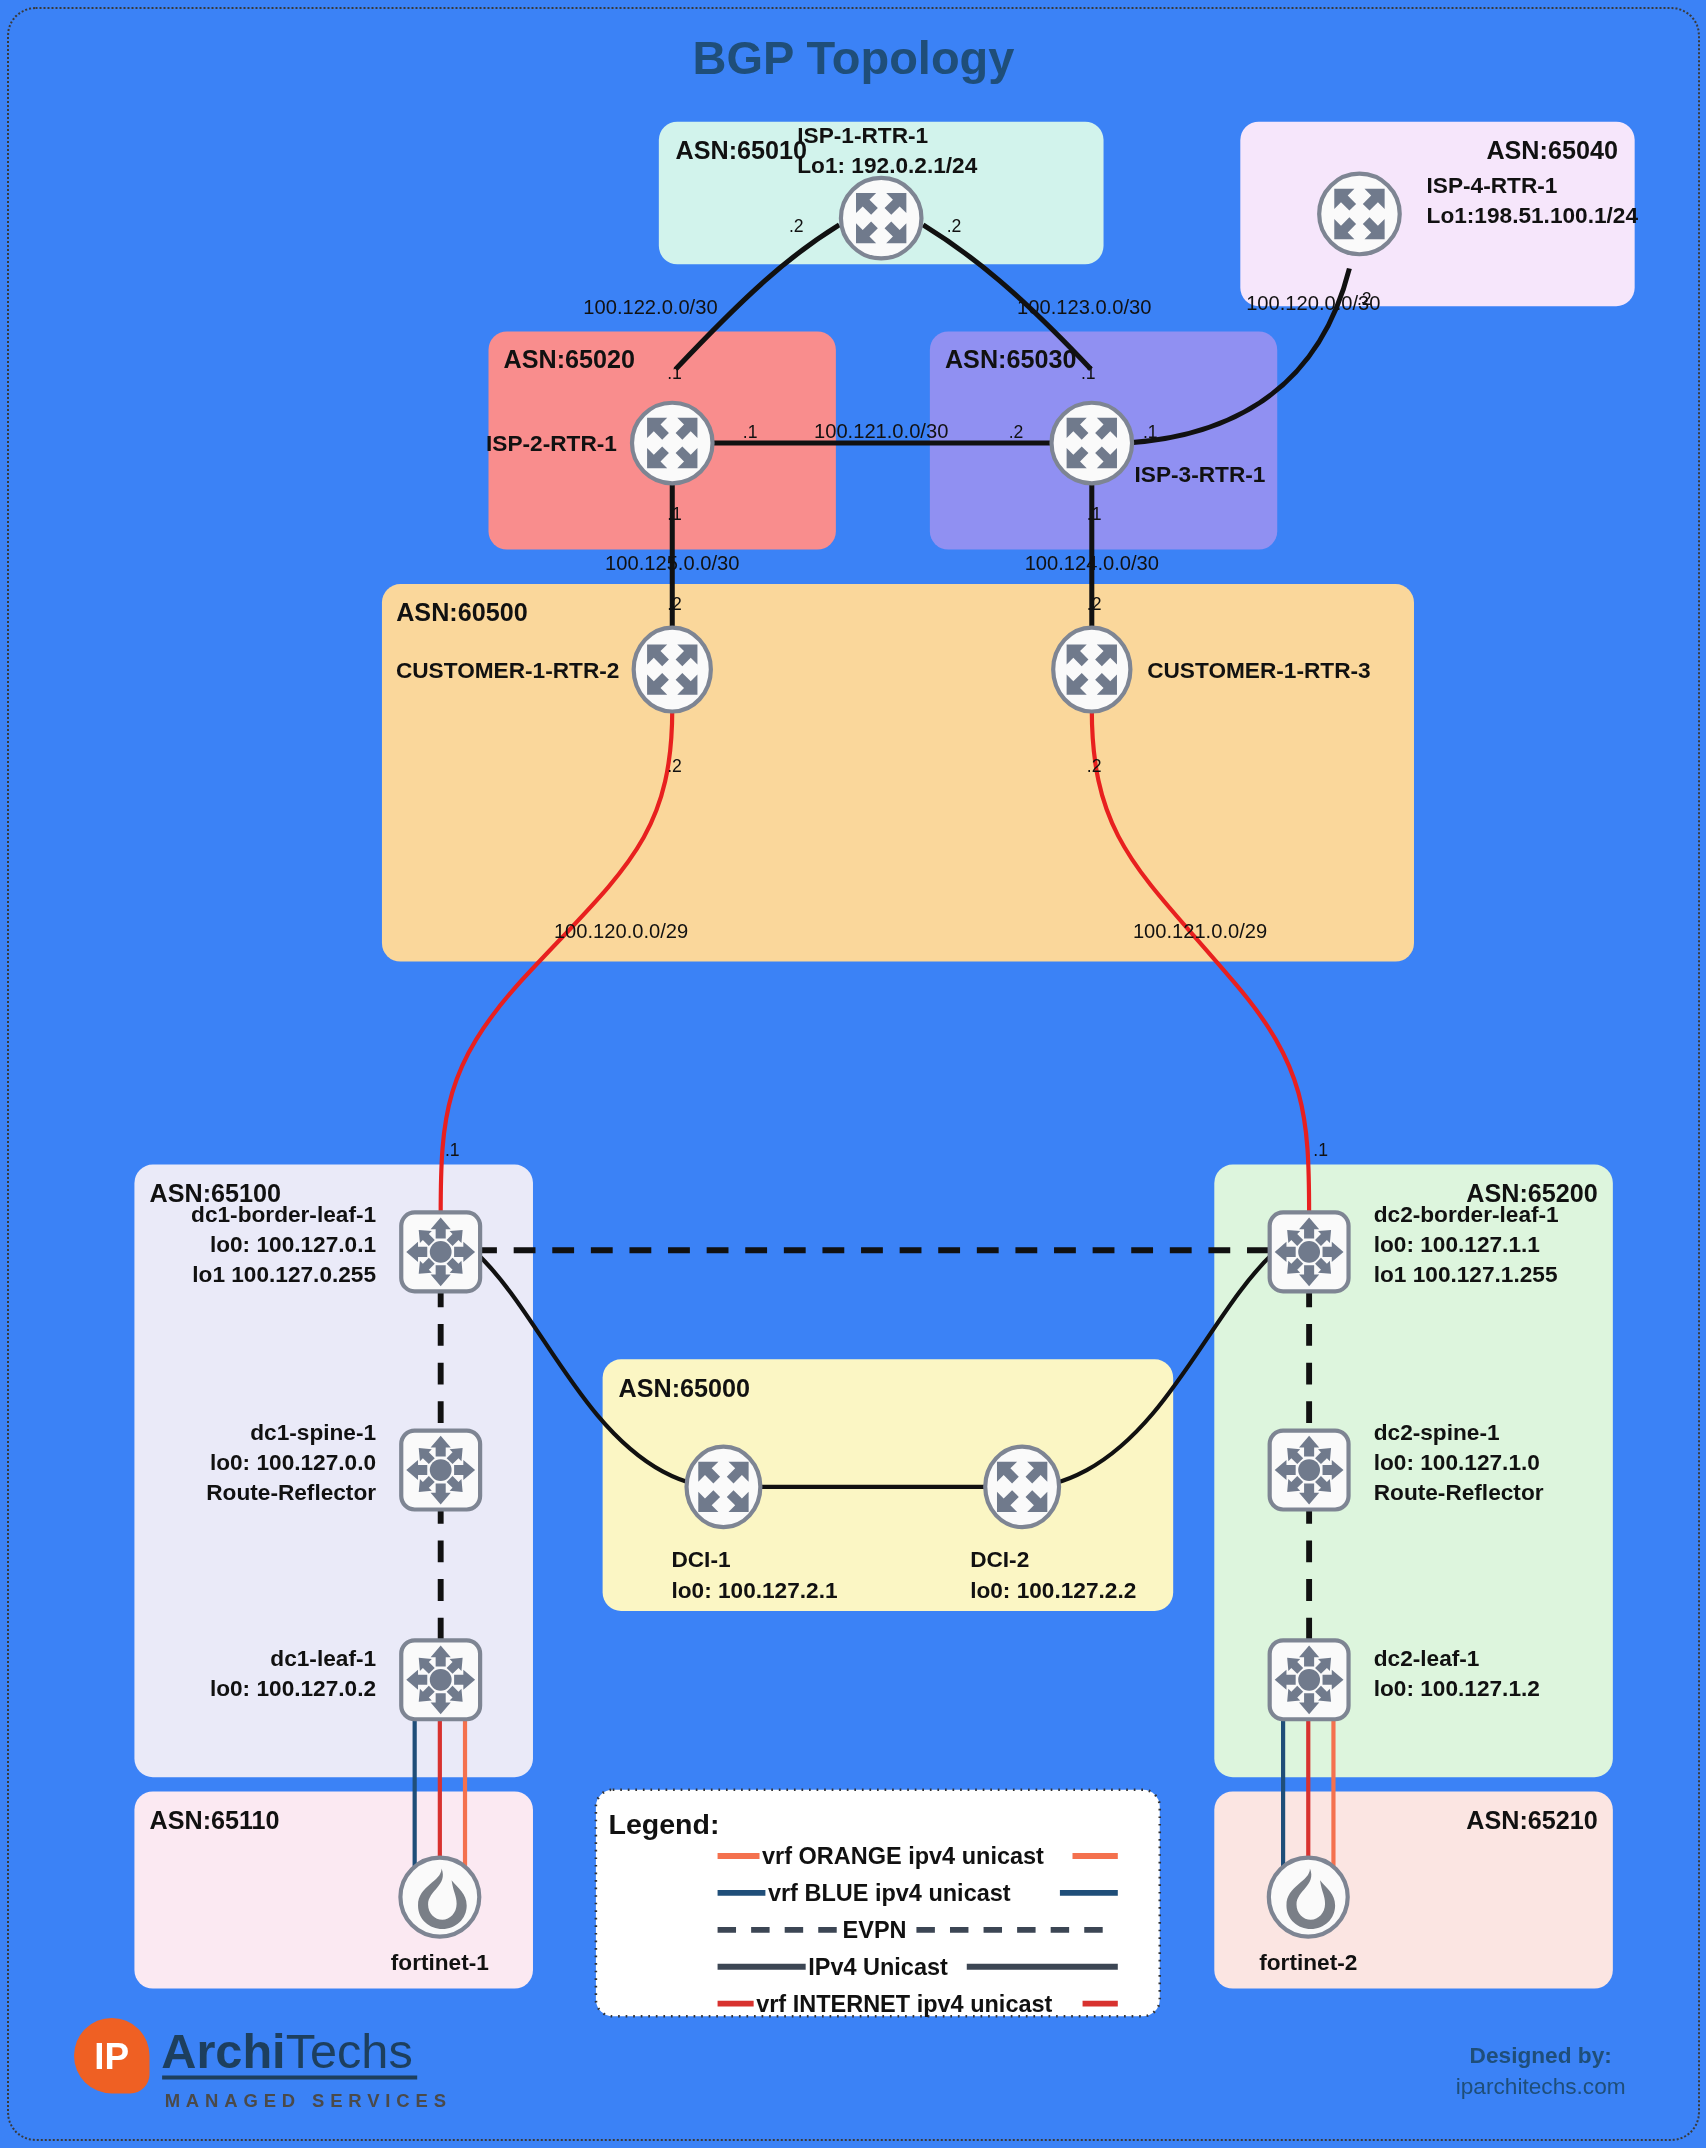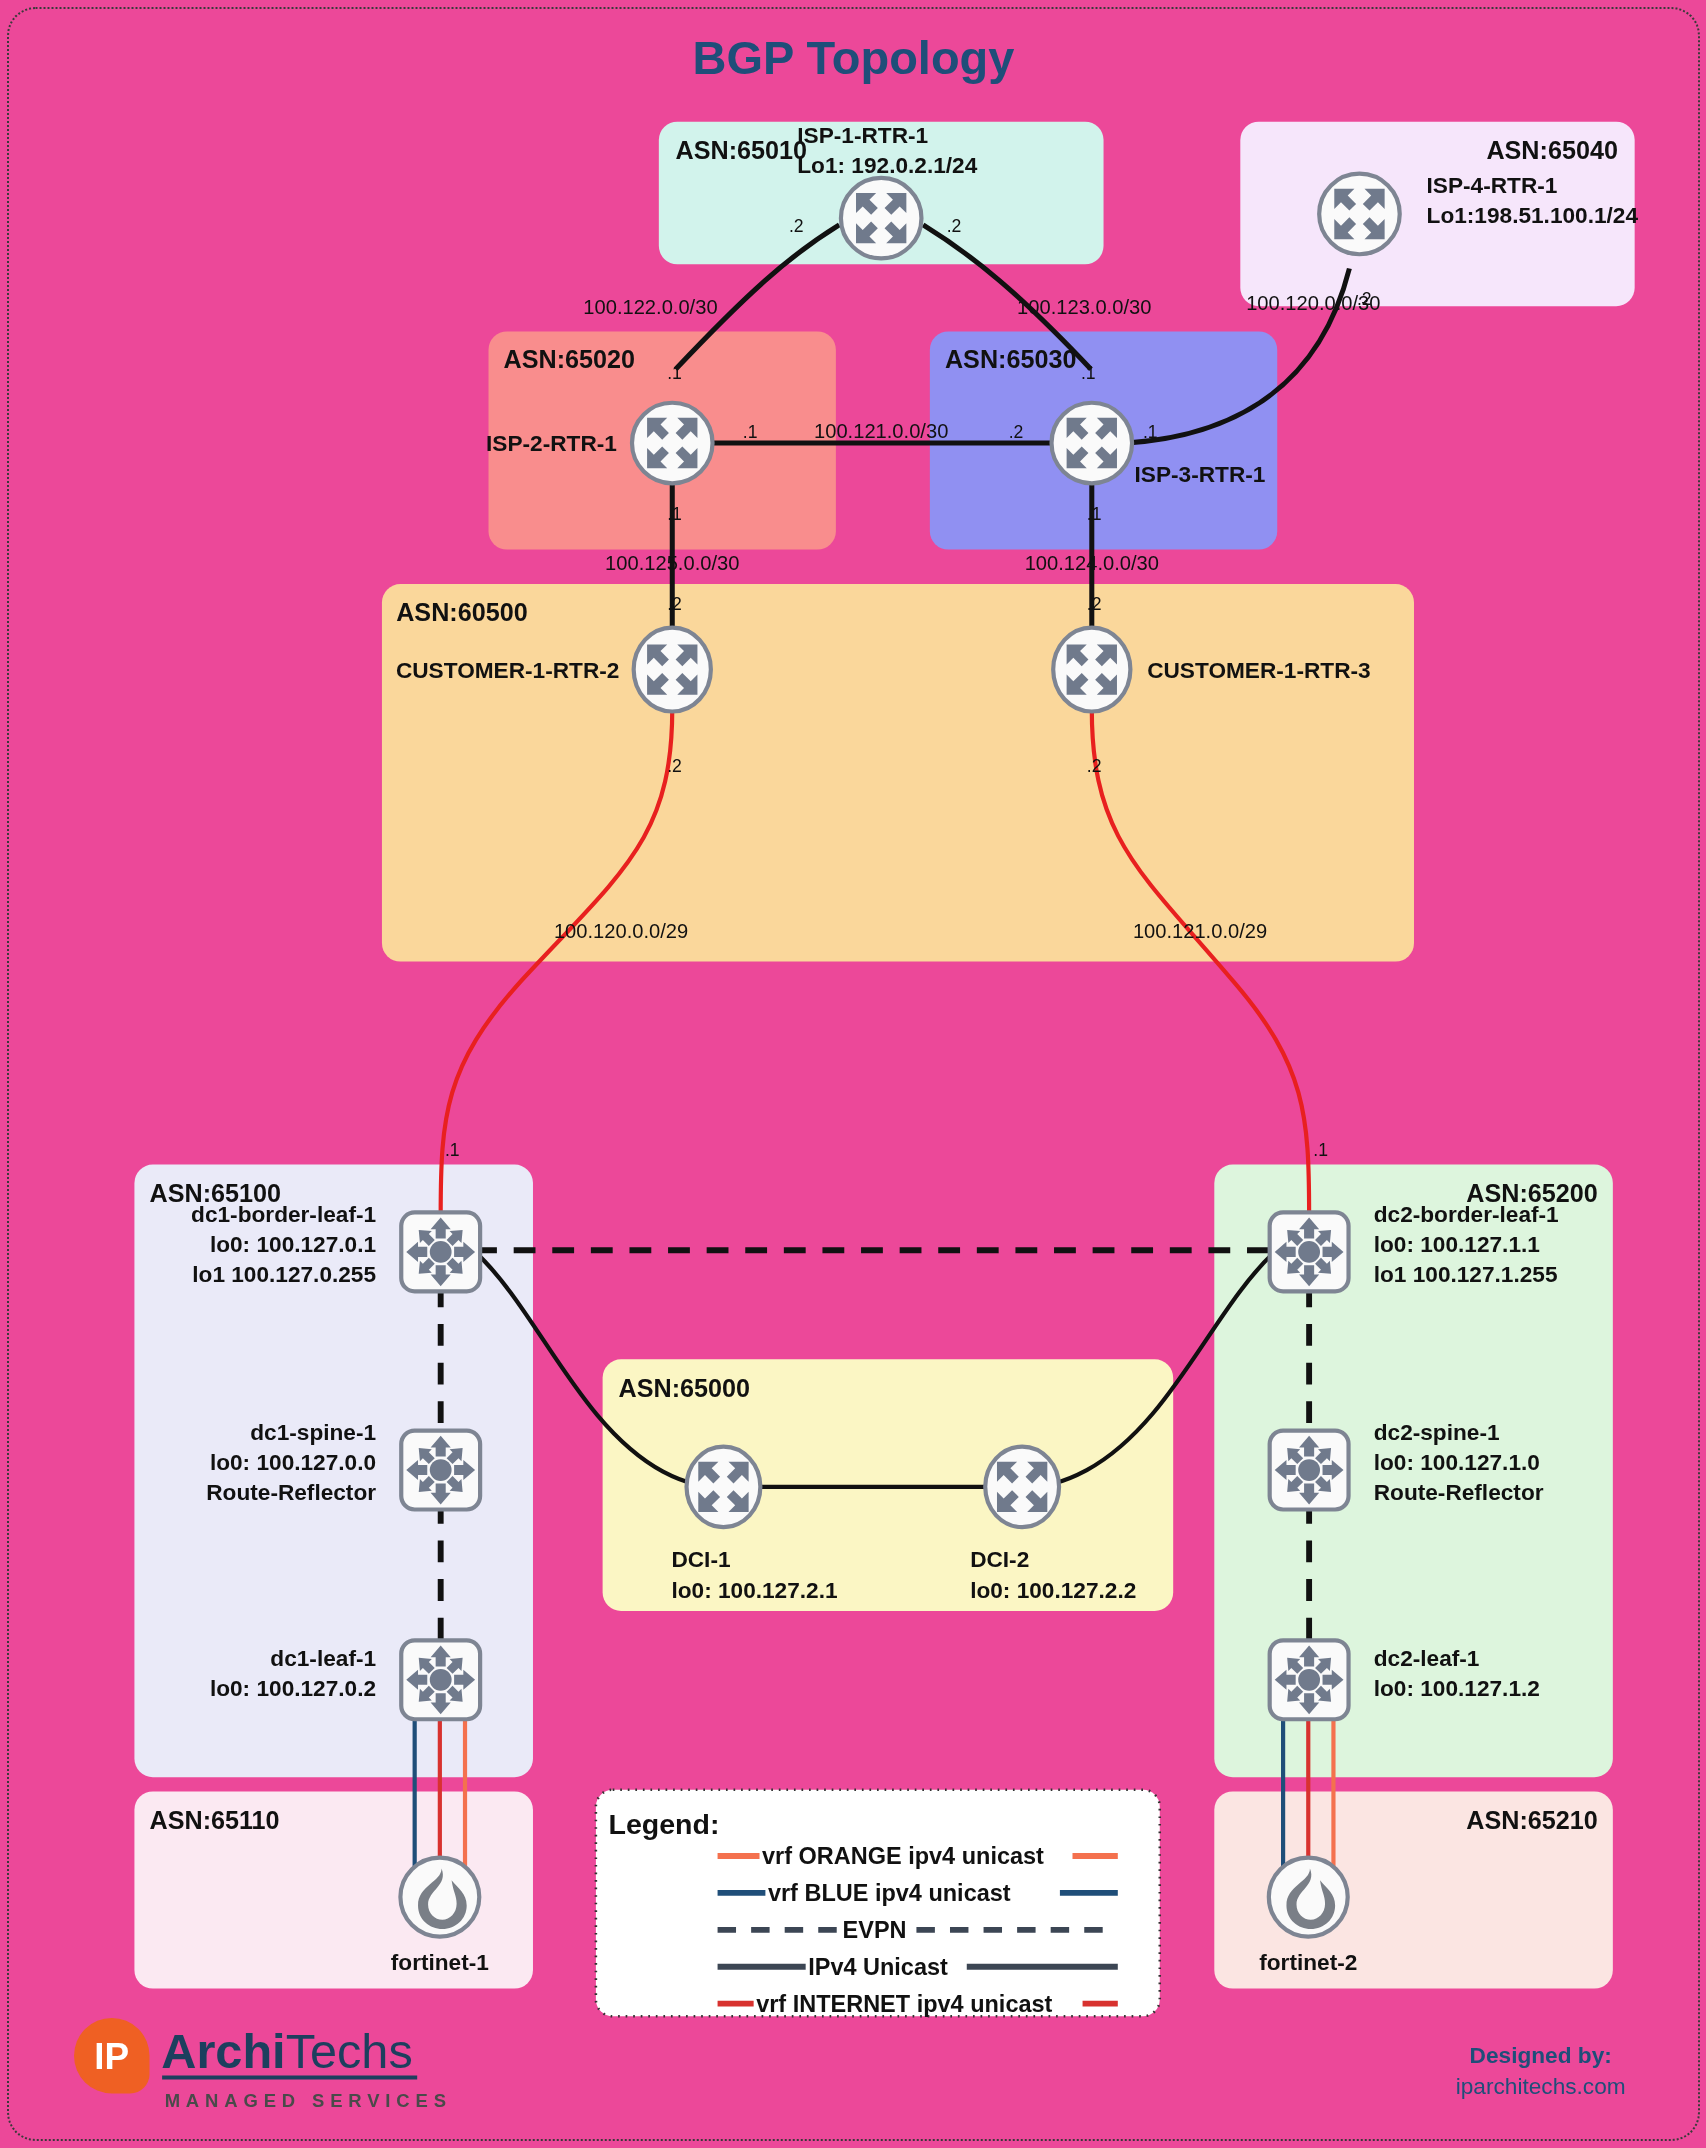--- a/index.html
+++ b/index.html
@@ -1,20 +1,20 @@
 <!DOCTYPE html>
 <html style="font-size:13.4px"><head>
 <meta charset="utf-8">
 <style>
   html,body{margin:0;padding:0;background:#ffffff;}
   body{font-family:"Liberation Sans", sans-serif;}
   #page{
     position:relative;
     width:1707px;height:2148px;
-    background:#ec4899;
+    background:#3b82f6;
     box-sizing:border-box;
   }
   #frame{
     position:absolute;left:6.7px;top:6.7px;right:6.7px;bottom:6.7px;
     border:2.5px dotted #3a3a3a;border-radius:28.5px;
     pointer-events:none;
   }
   svg#topo{position:absolute;left:0;top:0;width:1707px;height:2148px;}
   .ttl{font-size:56px;font-weight:bold;fill:#1f4e79;}
   .asn{font-size:30px;font-weight:bold;fill:#111111;}

